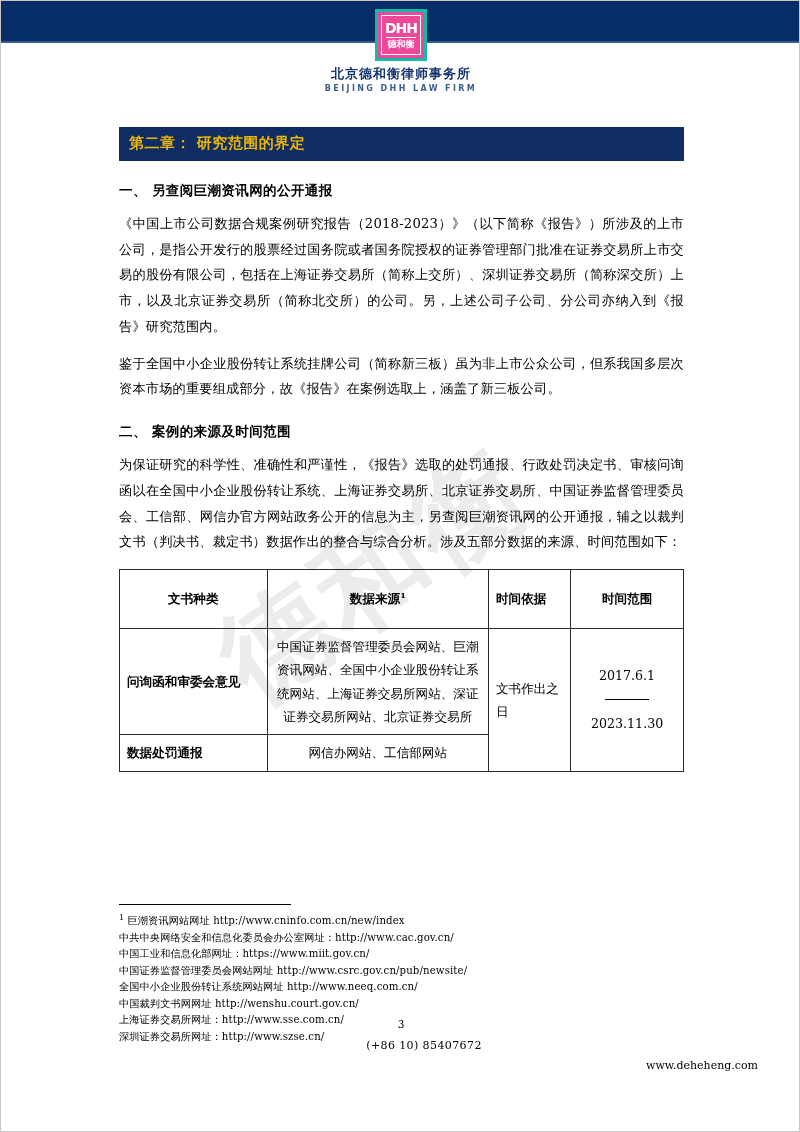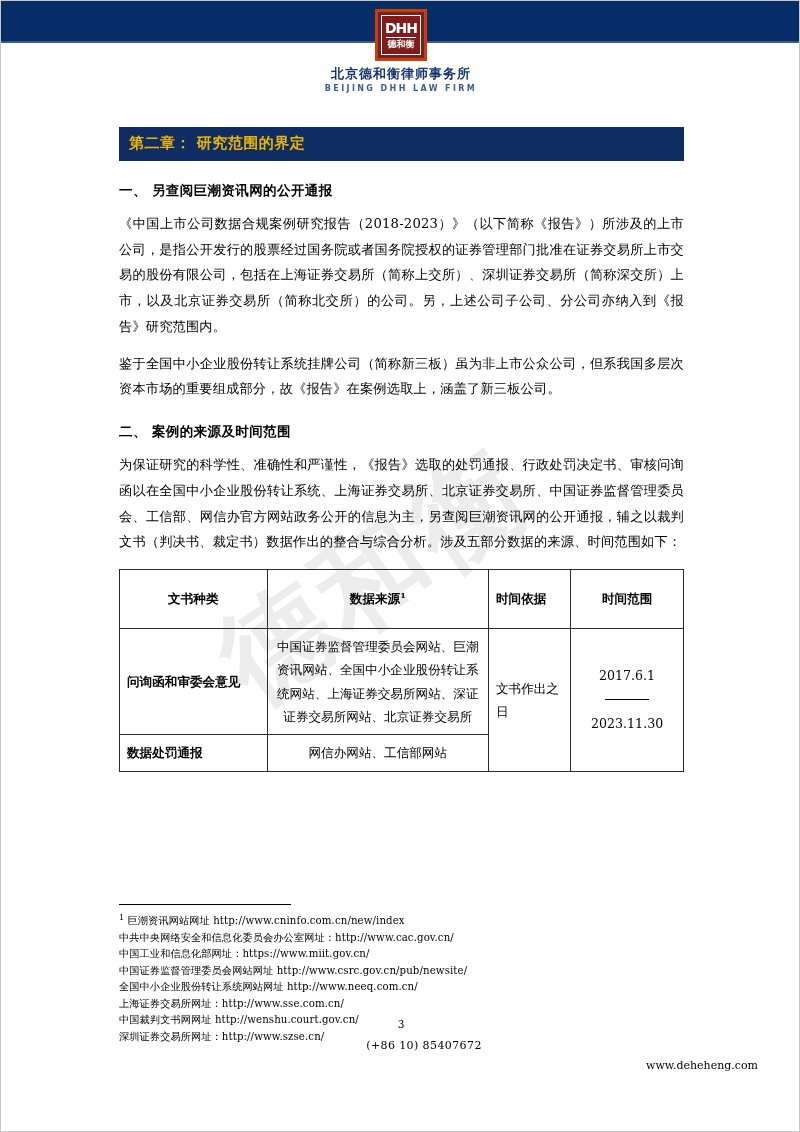--- a/index.html
+++ b/index.html
@@ -34,22 +34,22 @@
     position: absolute;
     top: 8px; left: 0;
     width: 800px;
     text-align: center;
     z-index: 3;
   }
   .logo-mark {
     display: inline-block;
     width: 52px;
     height: 52px;
-    background: #7f1d1d;
-    border: 3px solid #c2410c;
+    background: #ec4899;
+    border: 3px solid #14b8a6;
     box-sizing: border-box;
     padding: 3px;
   }
   .logo-mark-inner {
     width: 100%; height: 100%;
     border: 1px solid #ffffff;
     box-sizing: border-box;
     display: flex;
     flex-direction: column;
     align-items: center;
@@ -297,22 +297,22 @@
 
   </div>
 
   <div class="footnotes">
     <div class="fn-rule"></div>
     <div class="fn-line"><sup>1</sup> <span>巨潮资讯网站网址 http://www.cninfo.com.cn/new/index</span></div>
     <div class="fn-line">中共中央网络安全和信息化委员会办公室网址：http://www.cac.gov.cn/</div>
     <div class="fn-line">中国工业和信息化部网址：https://www.miit.gov.cn/</div>
     <div class="fn-line">中国证券监督管理委员会网站网址 http://www.csrc.gov.cn/pub/newsite/</div>
     <div class="fn-line">全国中小企业股份转让系统网站网址 http://www.neeq.com.cn/</div>
+    <div class="fn-line">中国裁判文书网网址 http://wenshu.court.gov.cn/</div>
     <div class="fn-line">上海证券交易所网址：http://www.sse.com.cn/</div>
-    <div class="fn-line">中国裁判文书网网址 http://wenshu.court.gov.cn/</div>
     <div class="fn-line">深圳证券交易所网址：http://www.szse.cn/</div>
   </div>
 
   <div class="pagenum">3</div>
 
   <div class="footer">
     <div class="footer-row">
       <span class="footer-phone">(+86 10) 85407672</span>
     </div>
     <div class="footer-web">www.deheheng.com</div>

